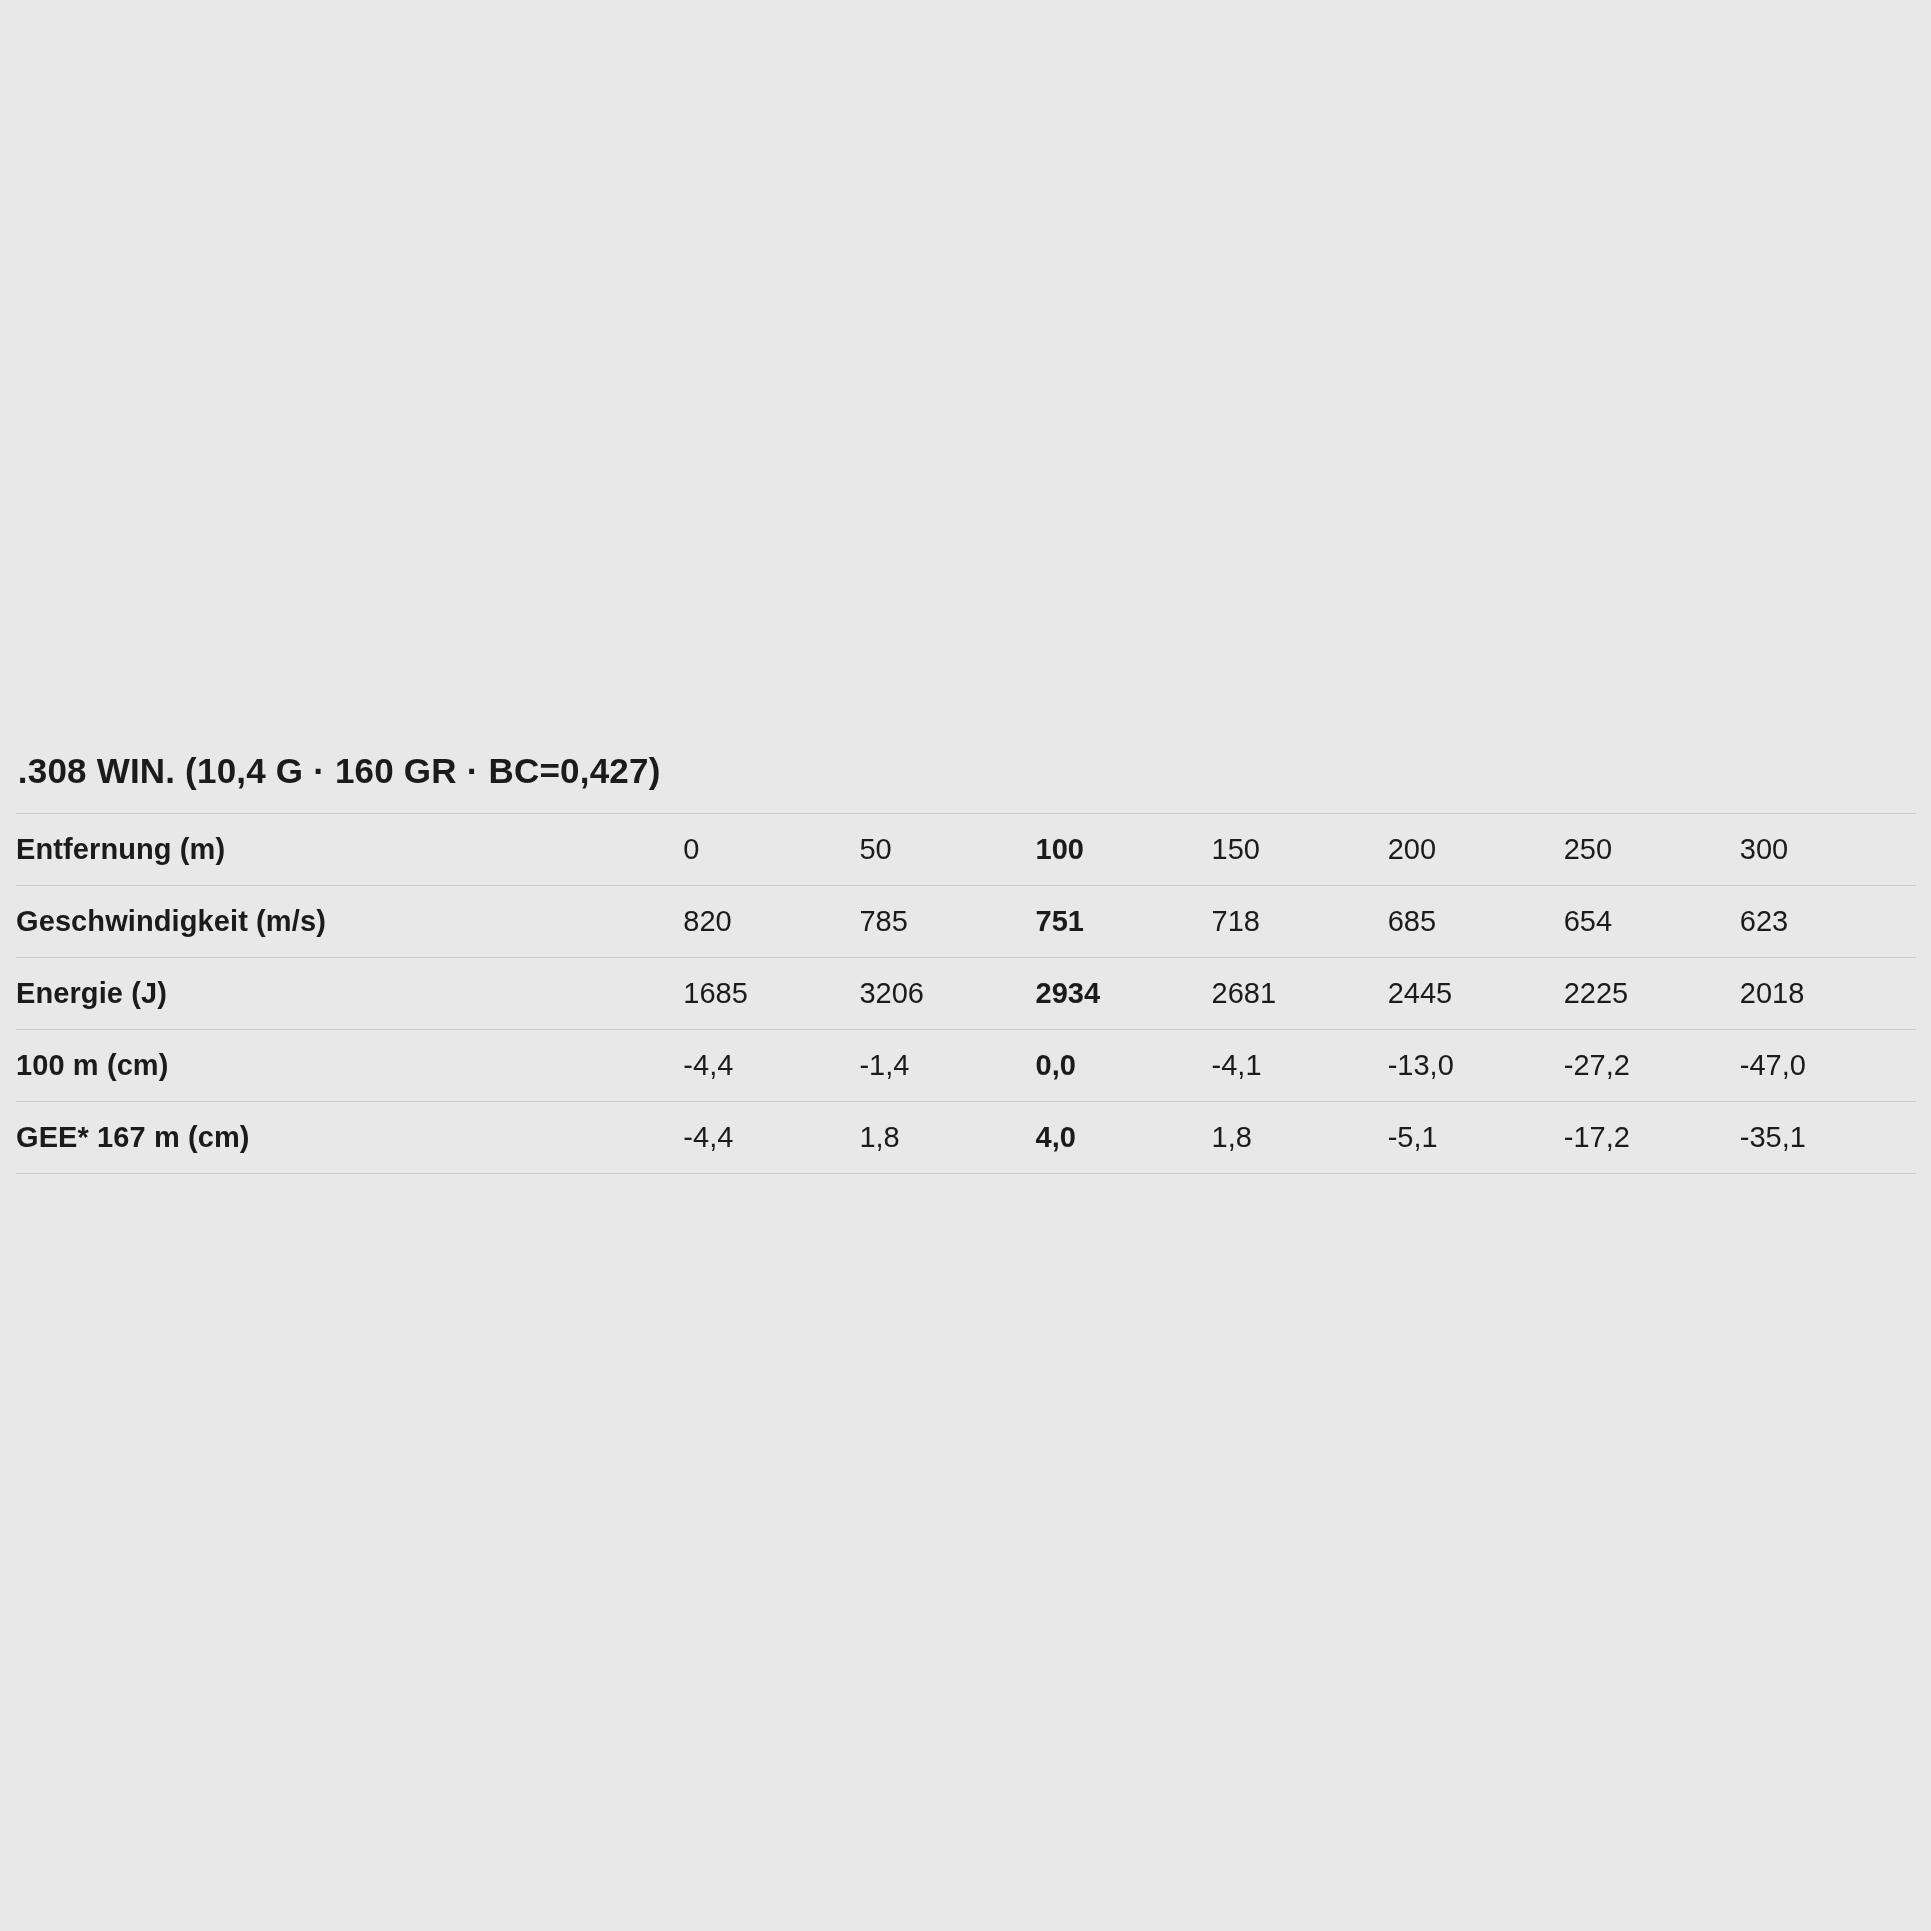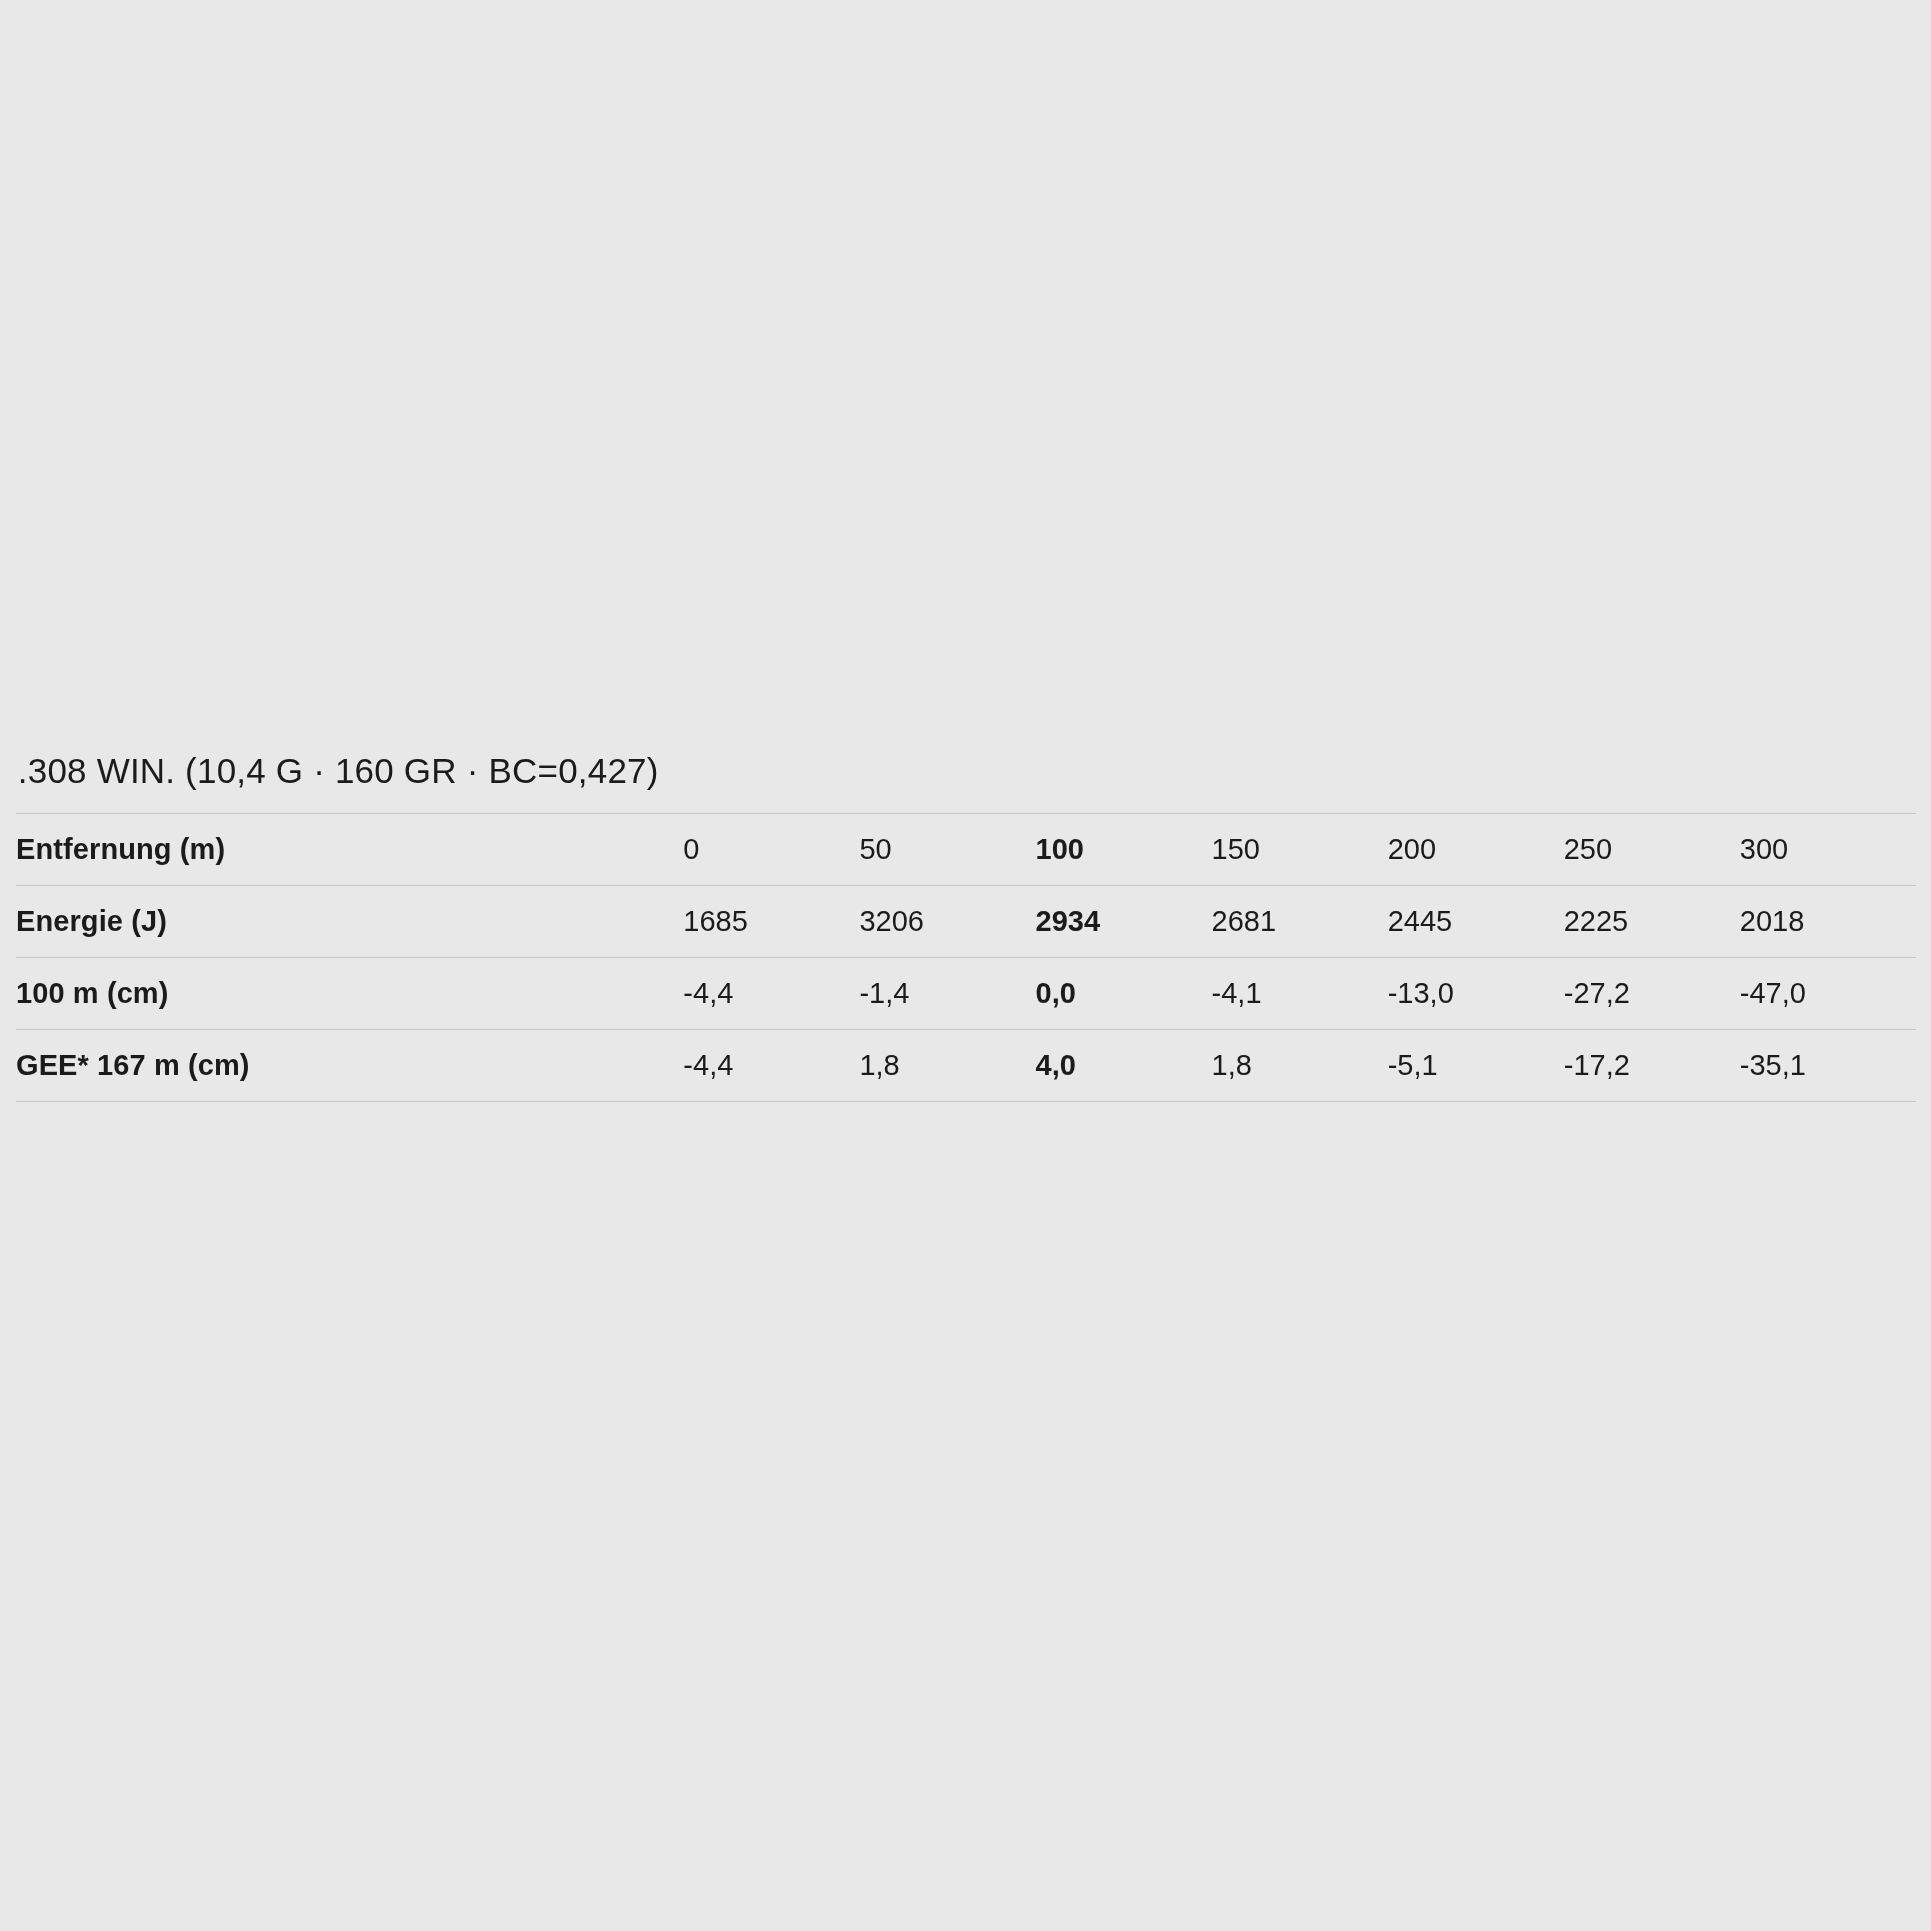--- a/index.html
+++ b/index.html
@@ -26,21 +26,21 @@
 
   .ballistics-block {
     position: absolute;
     left: 16px;
     top: 751px;
     width: 1900px;
   }
 
   .block-title {
     font-size: 35px;
-    font-weight: 400;
+    font-weight: 700;
     letter-spacing: 0.2px;
     color: #1b1b1b;
     padding-left: 1.8px;
     margin-bottom: 22px;
     white-space: nowrap;
   }
 
   table.ballistics {
     border-collapse: collapse;
     width: 1900px;
@@ -96,20 +96,30 @@
           <td class="row-label">Entfernung (m)</td>
           <td class="val">0</td>
           <td class="val">50</td>
           <td class="val highlight">100</td>
           <td class="val">150</td>
           <td class="val">200</td>
           <td class="val">250</td>
           <td class="val">300</td>
         </tr>
         <tr>
+          <td class="row-label">Geschwindigkeit (m/s)</td>
+          <td class="val">820</td>
+          <td class="val">785</td>
+          <td class="val highlight">751</td>
+          <td class="val">718</td>
+          <td class="val">685</td>
+          <td class="val">654</td>
+          <td class="val">623</td>
+        </tr>
+        <tr>
           <td class="row-label">Energie (J)</td>
           <td class="val">1685</td>
           <td class="val">3206</td>
           <td class="val highlight">2934</td>
           <td class="val">2681</td>
           <td class="val">2445</td>
           <td class="val">2225</td>
           <td class="val">2018</td>
         </tr>
         <tr>

